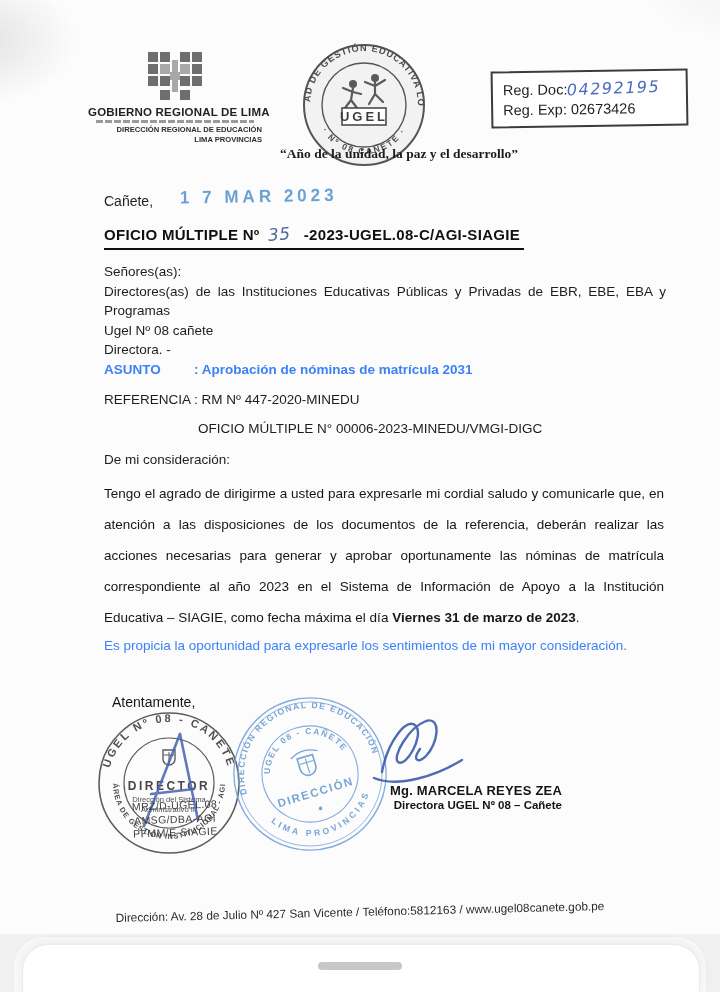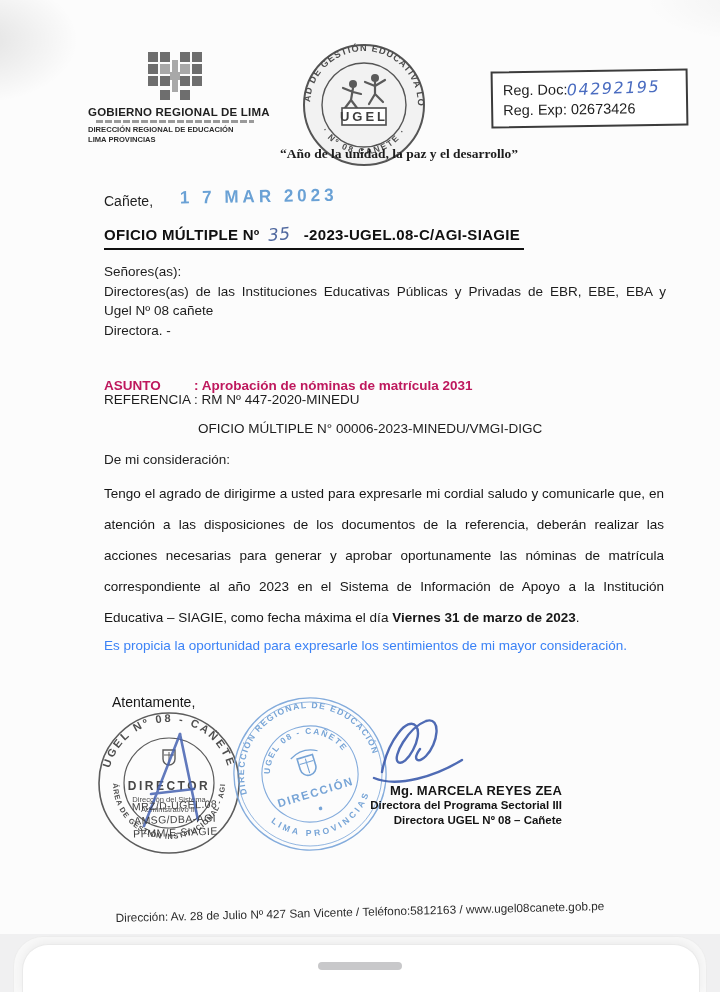--- a/index.html
+++ b/index.html
@@ -10,21 +10,21 @@
     background:#fcfcfc; color:#222;
   }
   .page::before{
     content:""; position:absolute; inset:0; pointer-events:none;
     background:
       radial-gradient(140px 90px at -20px 40px, rgba(0,0,0,.10), transparent 70%),
       radial-gradient(160px 60px at 105% 0px, rgba(0,0,0,.04), transparent 70%);
   }
 
   
-  .logo-left { position:absolute; left:88px; top:50px; width:174px; text-align:left; }
+  .logo-left { position:absolute; left:88px; top:50px; width:174px; text-align:right; }
   .logo-left svg { display:block; margin:0 auto; }
   .logo-title { font-size:11.5px; font-weight:bold; letter-spacing:.2px; color:#1f1f1f; margin-top:4px; white-space:nowrap; }
   .micro-line { width:158px; height:3px; margin:2px auto 2px;
     background:repeating-linear-gradient(90deg,#9a9a9a 0 7px, transparent 7px 9px); }
   .logo-dept { font-size:7.6px; font-weight:bold; color:#2d2d2d; line-height:9.5px; }
 
   .seal { position:absolute; left:301px; top:42px; width:126px; height:126px; }
 
   .regbox {
     position:absolute; left:491px; top:70px; width:197px;
@@ -48,21 +48,21 @@
   .oficio-num { color:#51699f; font-size:17px; font-weight:normal; margin:0 14px 0 8px;
     font-family:"DejaVu Sans", sans-serif; font-style:italic; display:inline-block; transform:rotate(-5deg); }
 
   
   .addressee { position:absolute; left:104px; top:262px; width:562px; font-size:13.5px;
     line-height:19.5px; color:#1d1d1d; }
   .addressee .justify { text-align:justify; text-align-last:justify; }
 
   .row { position:absolute; left:104px; display:flex; font-size:13.5px; color:#1d1d1d; }
   .row .lbl { width:90px; flex:none; }
-  .subject-row { top:378px; font-weight:bold; color:#be185d; }
+  .subject-row { top:362px; font-weight:bold; color:#3b82f6; }
   .reference-row { top:392px; }
   .ref2 { position:absolute; left:198px; top:421px; font-size:13.5px; color:#1d1d1d; }
 
   .salutation { position:absolute; left:104px; top:452px; font-size:13.5px; }
   .para1 { position:absolute; left:104px; top:478px; width:560px; font-size:13.5px;
     line-height:31px; text-align:justify; color:#161616; }
   .para2 { position:absolute; left:104px; top:638px; width:562px; font-size:13.5px; color:#3b82f6; }
   .closing { position:absolute; left:112px; top:694px; font-size:14px; color:#161616; }
 
   
@@ -163,20 +163,21 @@
     <span class="date-stamp">1 7 MAR 2023</span>
   </div>
 
   <div class="oficio-title">
     <span>OFICIO MÚLTIPLE Nº</span><span class="oficio-num">35</span><span>-2023-UGEL.08-C/AGI-SIAGIE</span>
   </div>
 
   <div class="addressee">
     <div>Señores(as):</div>
     <div class="justify">Directores(as) de las Instituciones Educativas Públicas y Privadas de EBR, EBE, EBA y</div>
+    <div>Programas</div>
     <div>Ugel Nº 08 cañete</div>
     <div>Directora. -</div>
   </div>
 
   <div class="row subject-row">
     <span class="lbl">ASUNTO</span>
     <span>: Aprobación de nóminas de matrícula 2031</span>
   </div>
   <div class="row reference-row">
     <span class="lbl">REFERENCIA</span>
@@ -254,21 +255,20 @@
 
   <svg class="sig-ink" viewBox="0 0 104 88">
     <g stroke="#3d5cad" stroke-width="2.4" fill="none" stroke-linecap="round" opacity=".9">
       <path d="M16,64 C22,32 42,8 50,18 C58,28 40,60 32,54 C26,49 42,20 60,13 C76,8 72,36 60,48 C52,56 46,52 54,41"></path>
       <path d="M8,70 C32,80 70,68 96,52"></path>
     </g>
   </svg>
 
   <div class="name-block">
     <div class="nm">Mg. MARCELA REYES ZEA</div>
-    <div class="tt">Directora del Programa Sectorial III</div>
     <div class="tt">Directora UGEL Nº 08 – Cañete</div>
   </div>
 
   <div class="footer">Dirección: Av. 28 de Julio Nº 427 San Vicente / Teléfono:5812163 / www.ugel08canete.gob.pe</div>
 
   <div class="bottom-strip"></div>
   <div class="sheet-outer"></div>
   <div class="sheet"></div>
   <div class="handle"></div>
 

